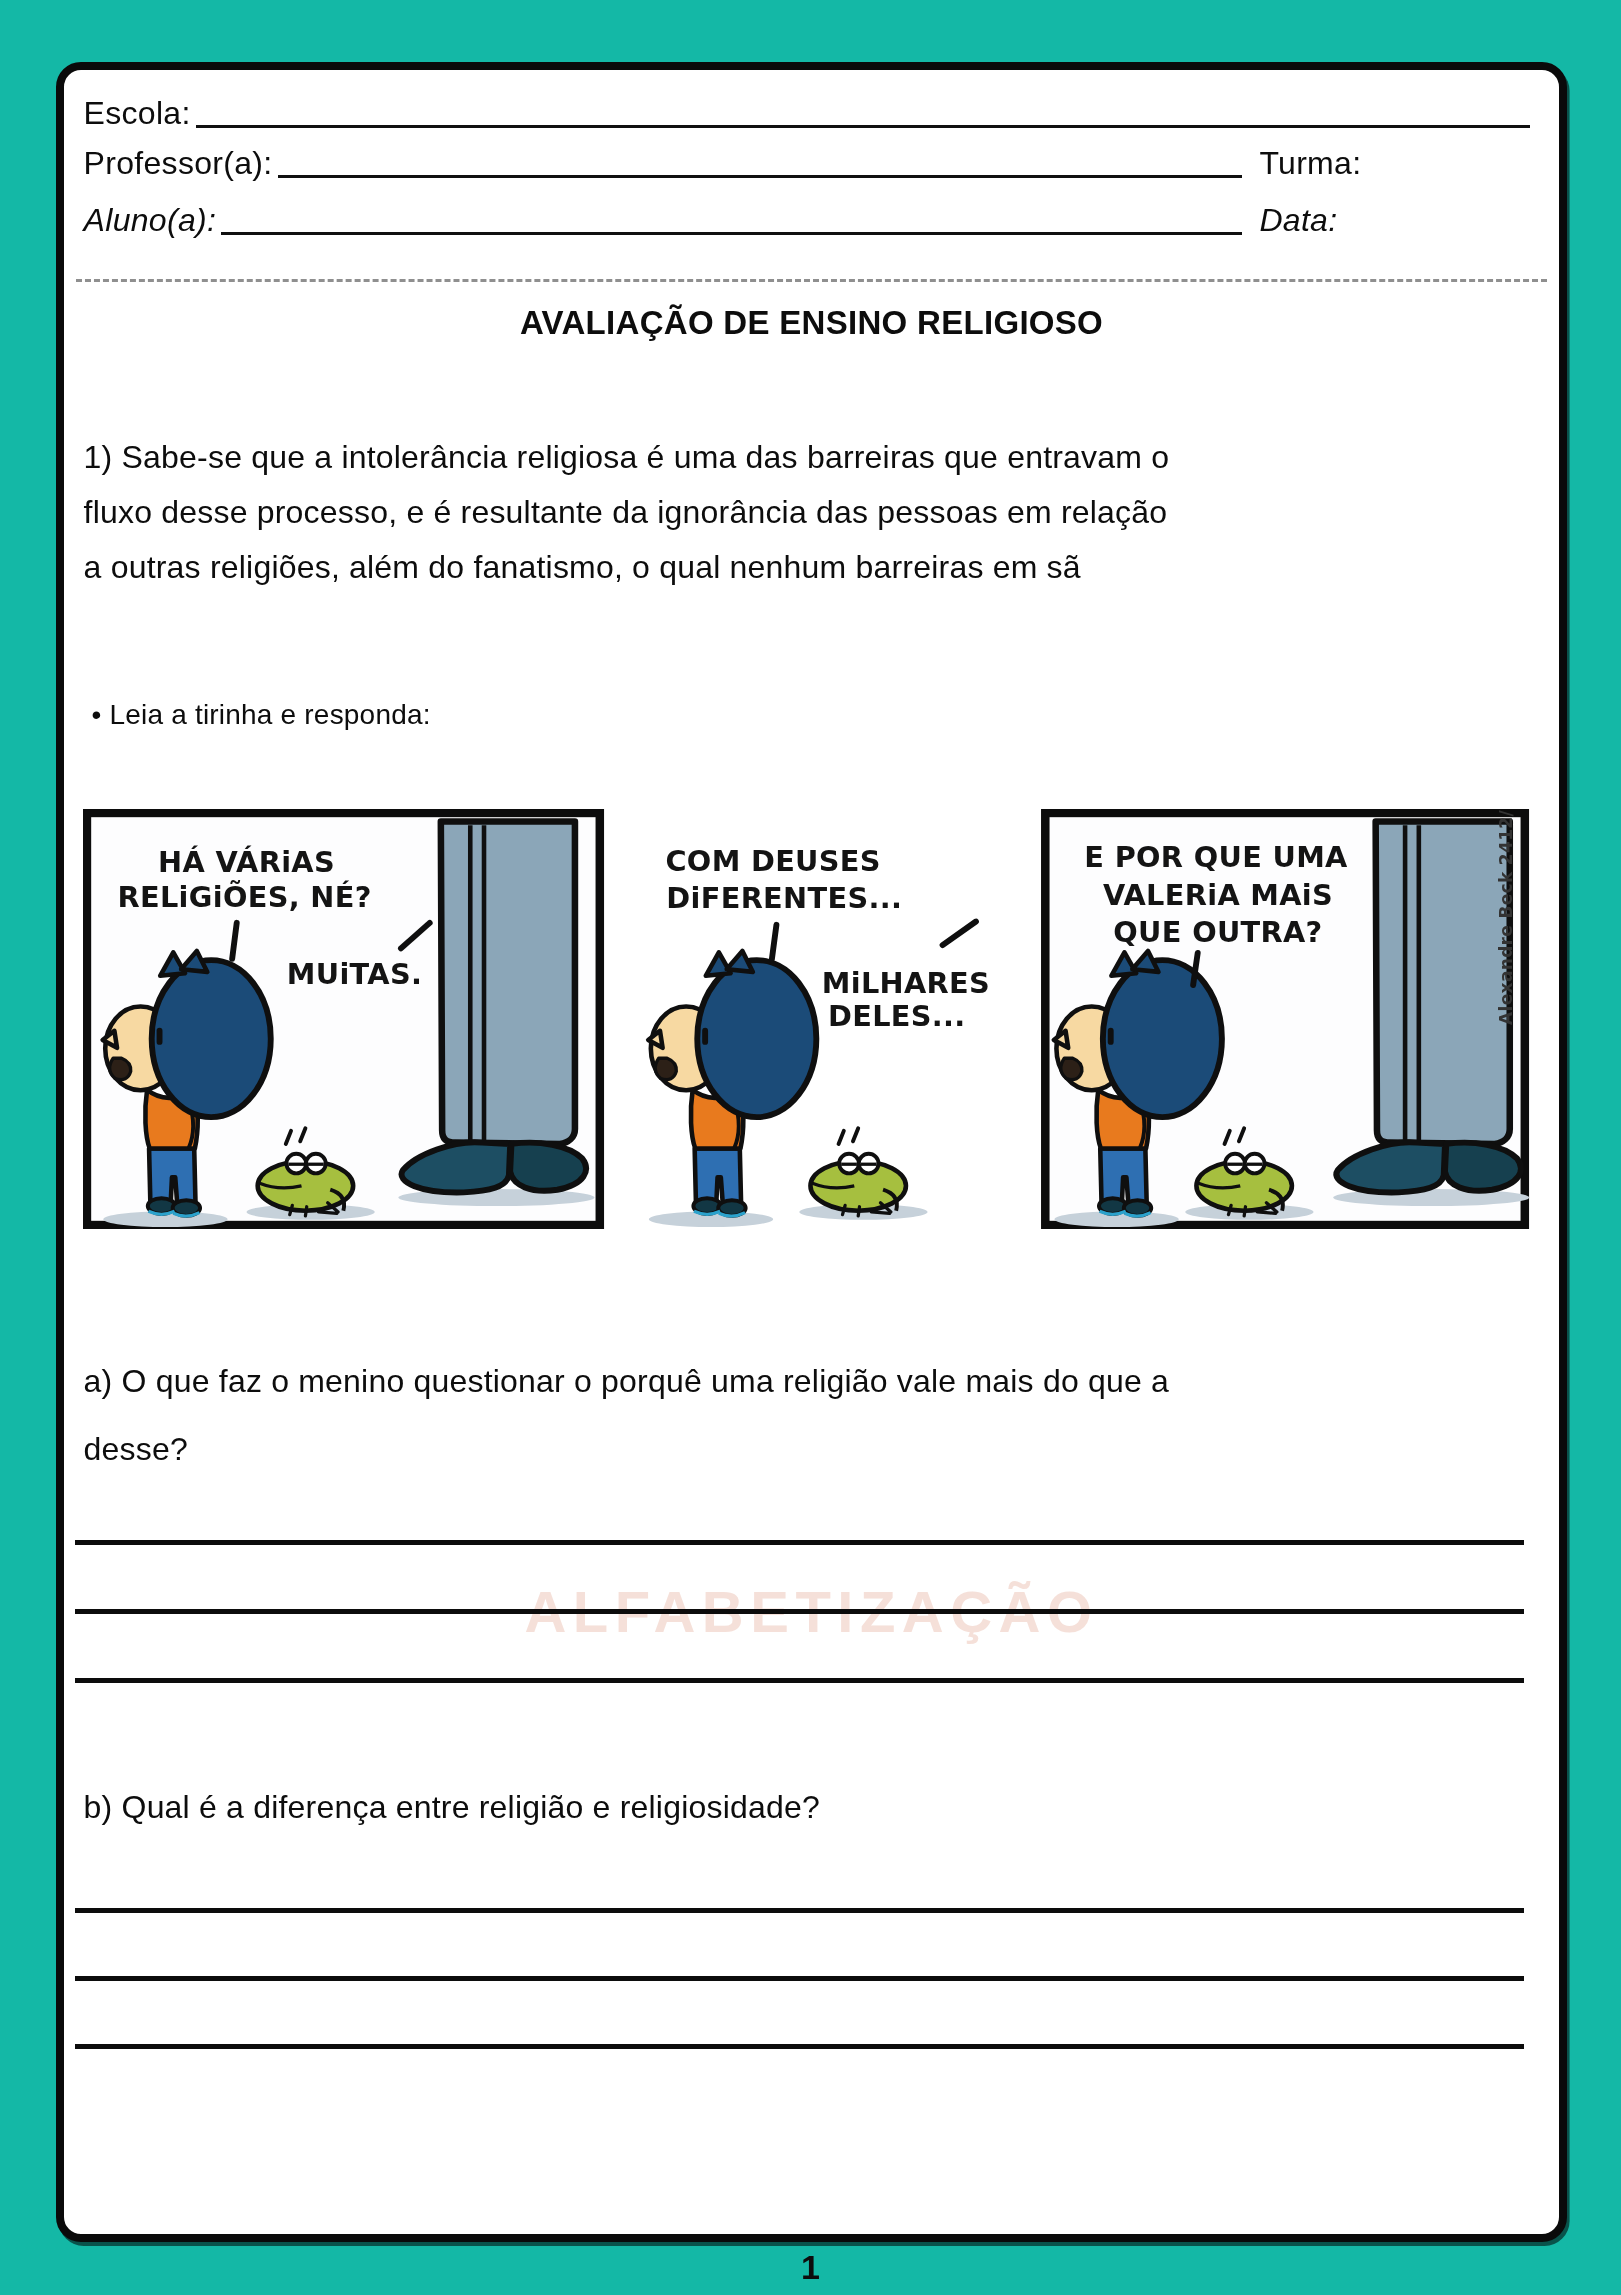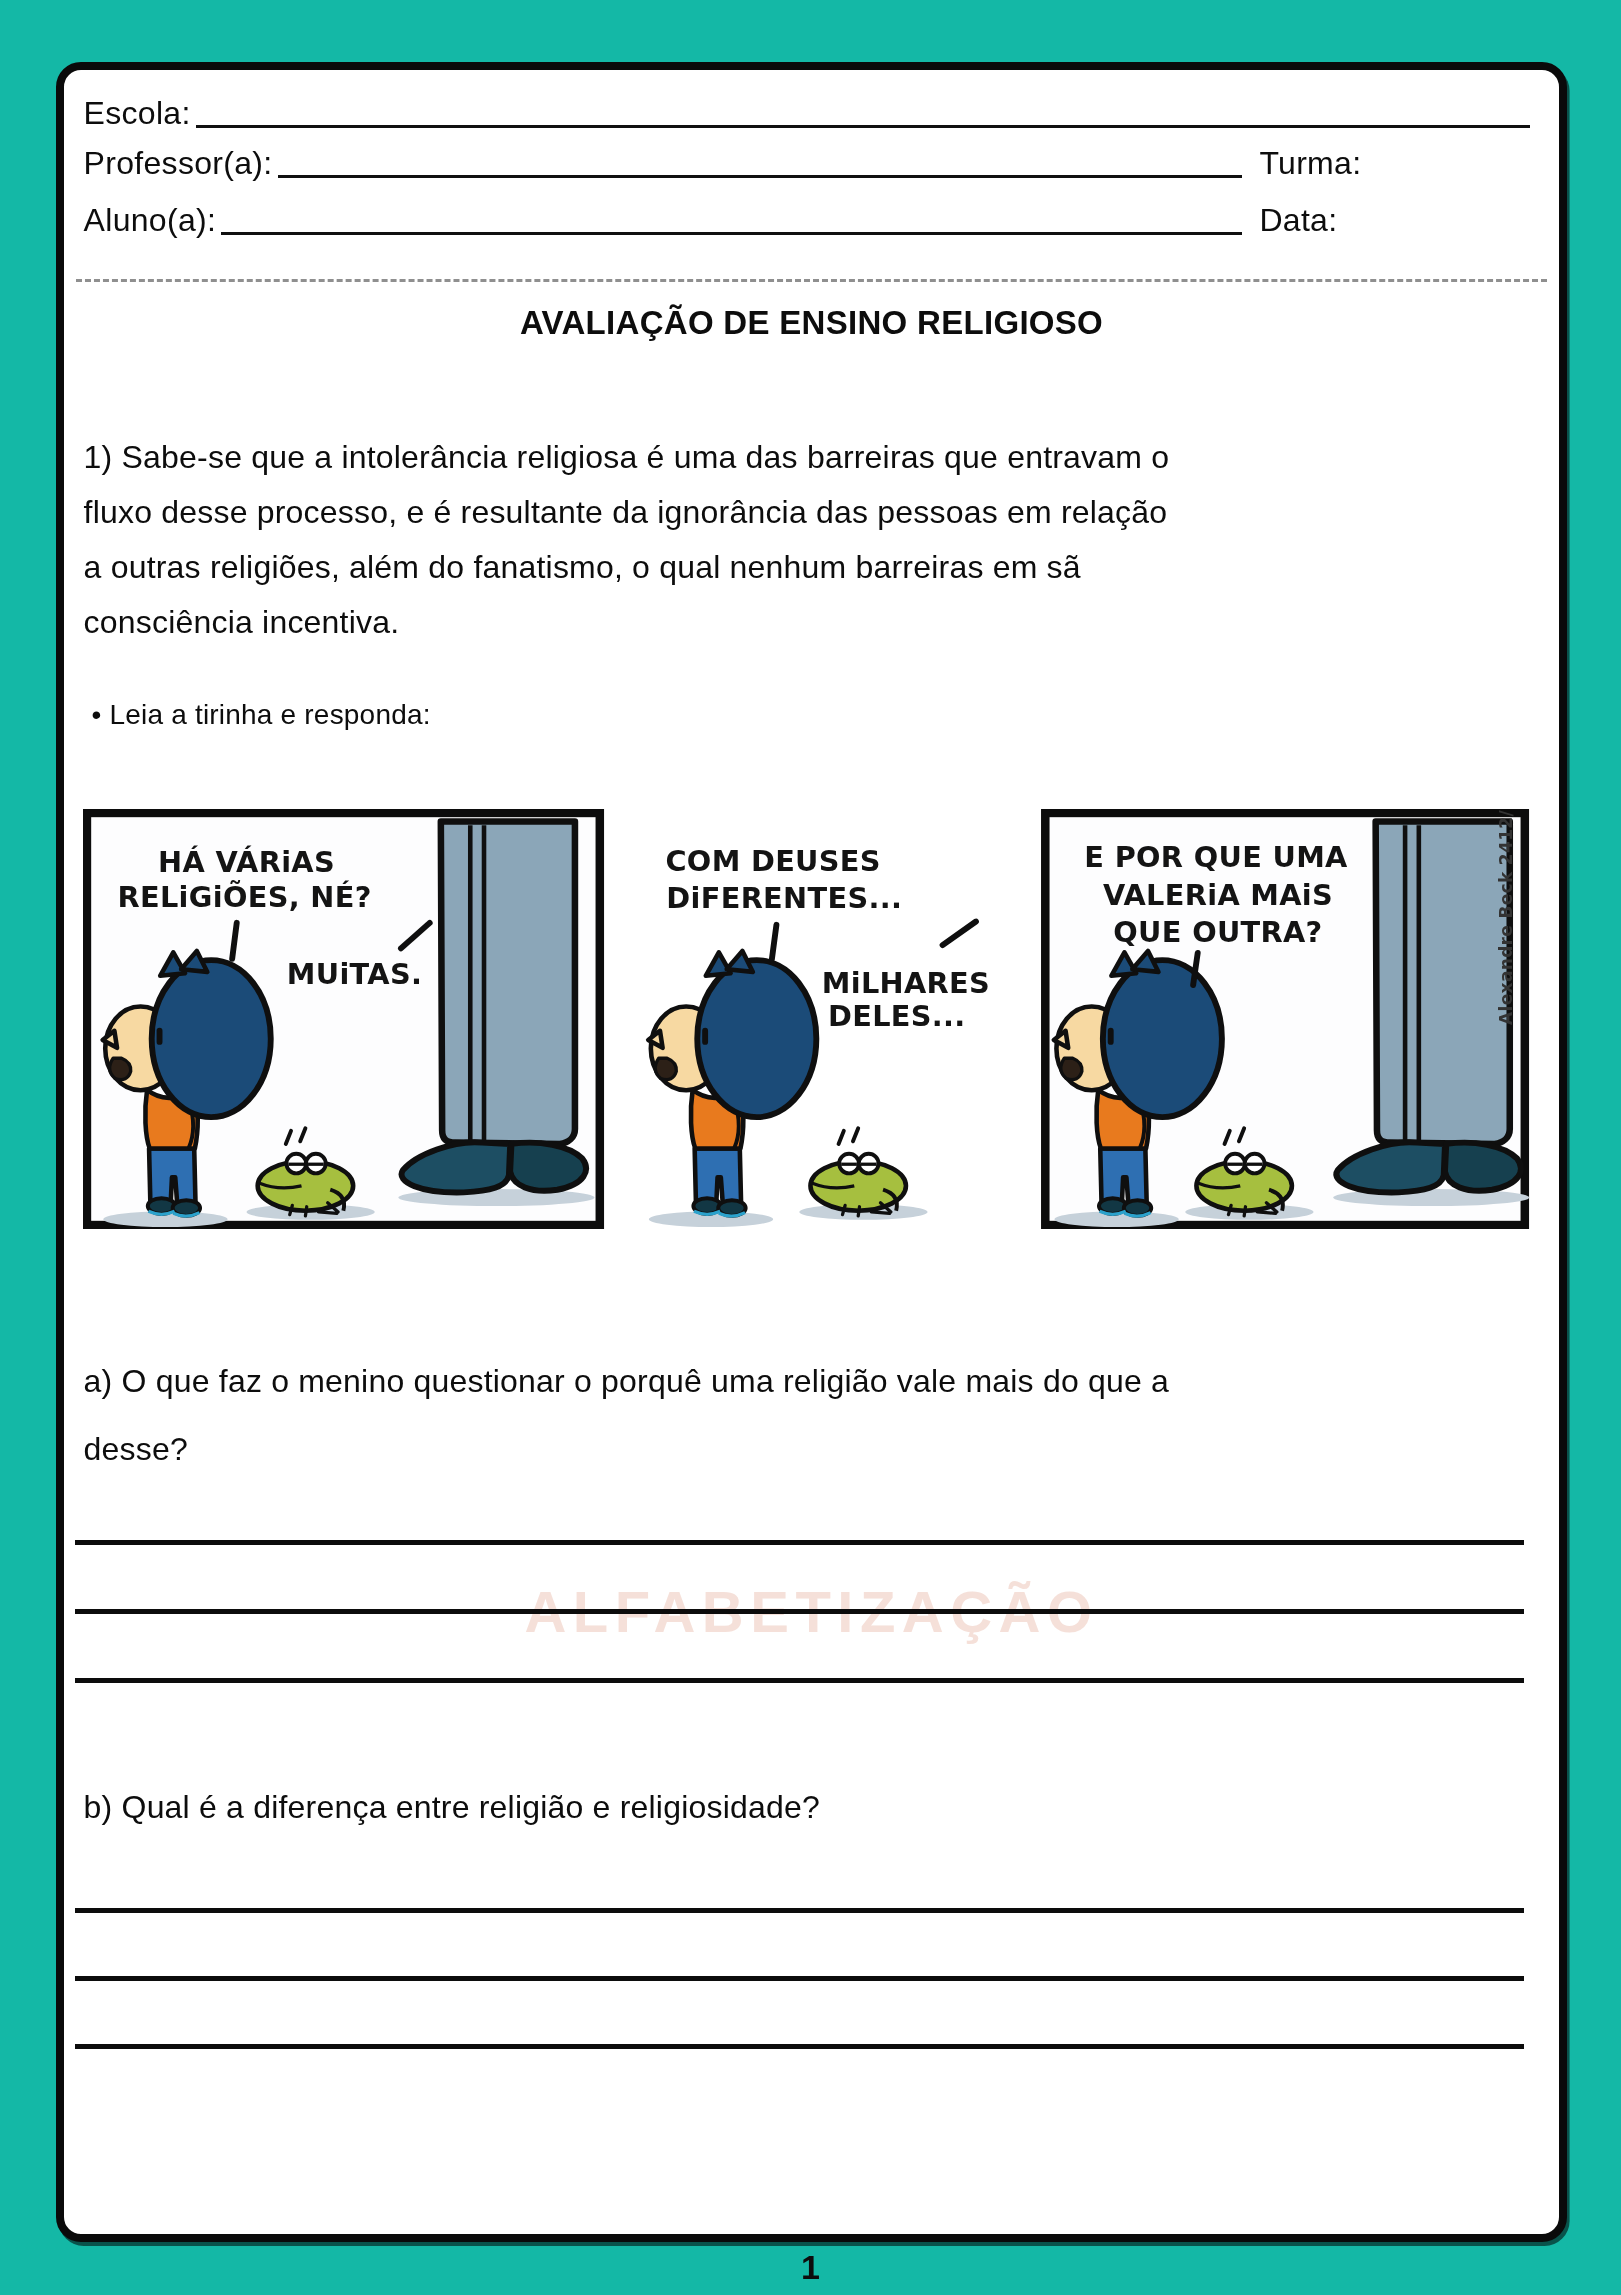--- a/index.html
+++ b/index.html
@@ -86,35 +86,34 @@
 
     <div class="hrow" style="top:25px;">
       <span class="lbl">Escola:</span>
       <span class="fill-line"></span>
     </div>
     <div class="hrow" style="top:75px;">
       <span class="lbl">Professor(a):</span>
       <span class="fill-line"></span>
       <span class="right-cell">Turma:</span>
     </div>
-    <div class="hrow" style="top:132px;">
+    <div class="hrow" style="top:132px;font-style:italic;">
       <span class="lbl">Aluno(a):</span>
       <span class="fill-line"></span>
       <span class="right-cell">Data:</span>
     </div>
 
     <div class="dashed-sep"></div>
 
     <div class="doc-title">AVALIAÇÃO DE ENSINO RELIGIOSO</div>
 
     <div class="para">
       <div>1) Sabe-se que a intolerância religiosa é uma das barreiras que entravam o</div>
       <div>fluxo desse processo, e é resultante da ignorância das pessoas em relação</div>
       <div>a outras religiões, além do fanatismo, o qual nenhum barreiras em sã</div>
-      <div>consciência incentiva.</div>
     </div>
 
     <div class="bullet-line">• Leia a tirinha e responda:</div>
 
     <div class="comic-wrap">
       <svg width="1449" height="420" viewBox="0 0 2215 642">
         <defs>
           <g id="boy">
             <ellipse cx="-70" cy="276" rx="95" ry="12" fill="#c6d1da"></ellipse>
             <path d="M-95,168 L-93,252 L-62,252 L-60,212 L-55,212 L-52,252 L-24,252 L-26,168 Z" fill="#2e6fb2" stroke="#0f0f0f" stroke-width="7" stroke-linejoin="round"></path>

